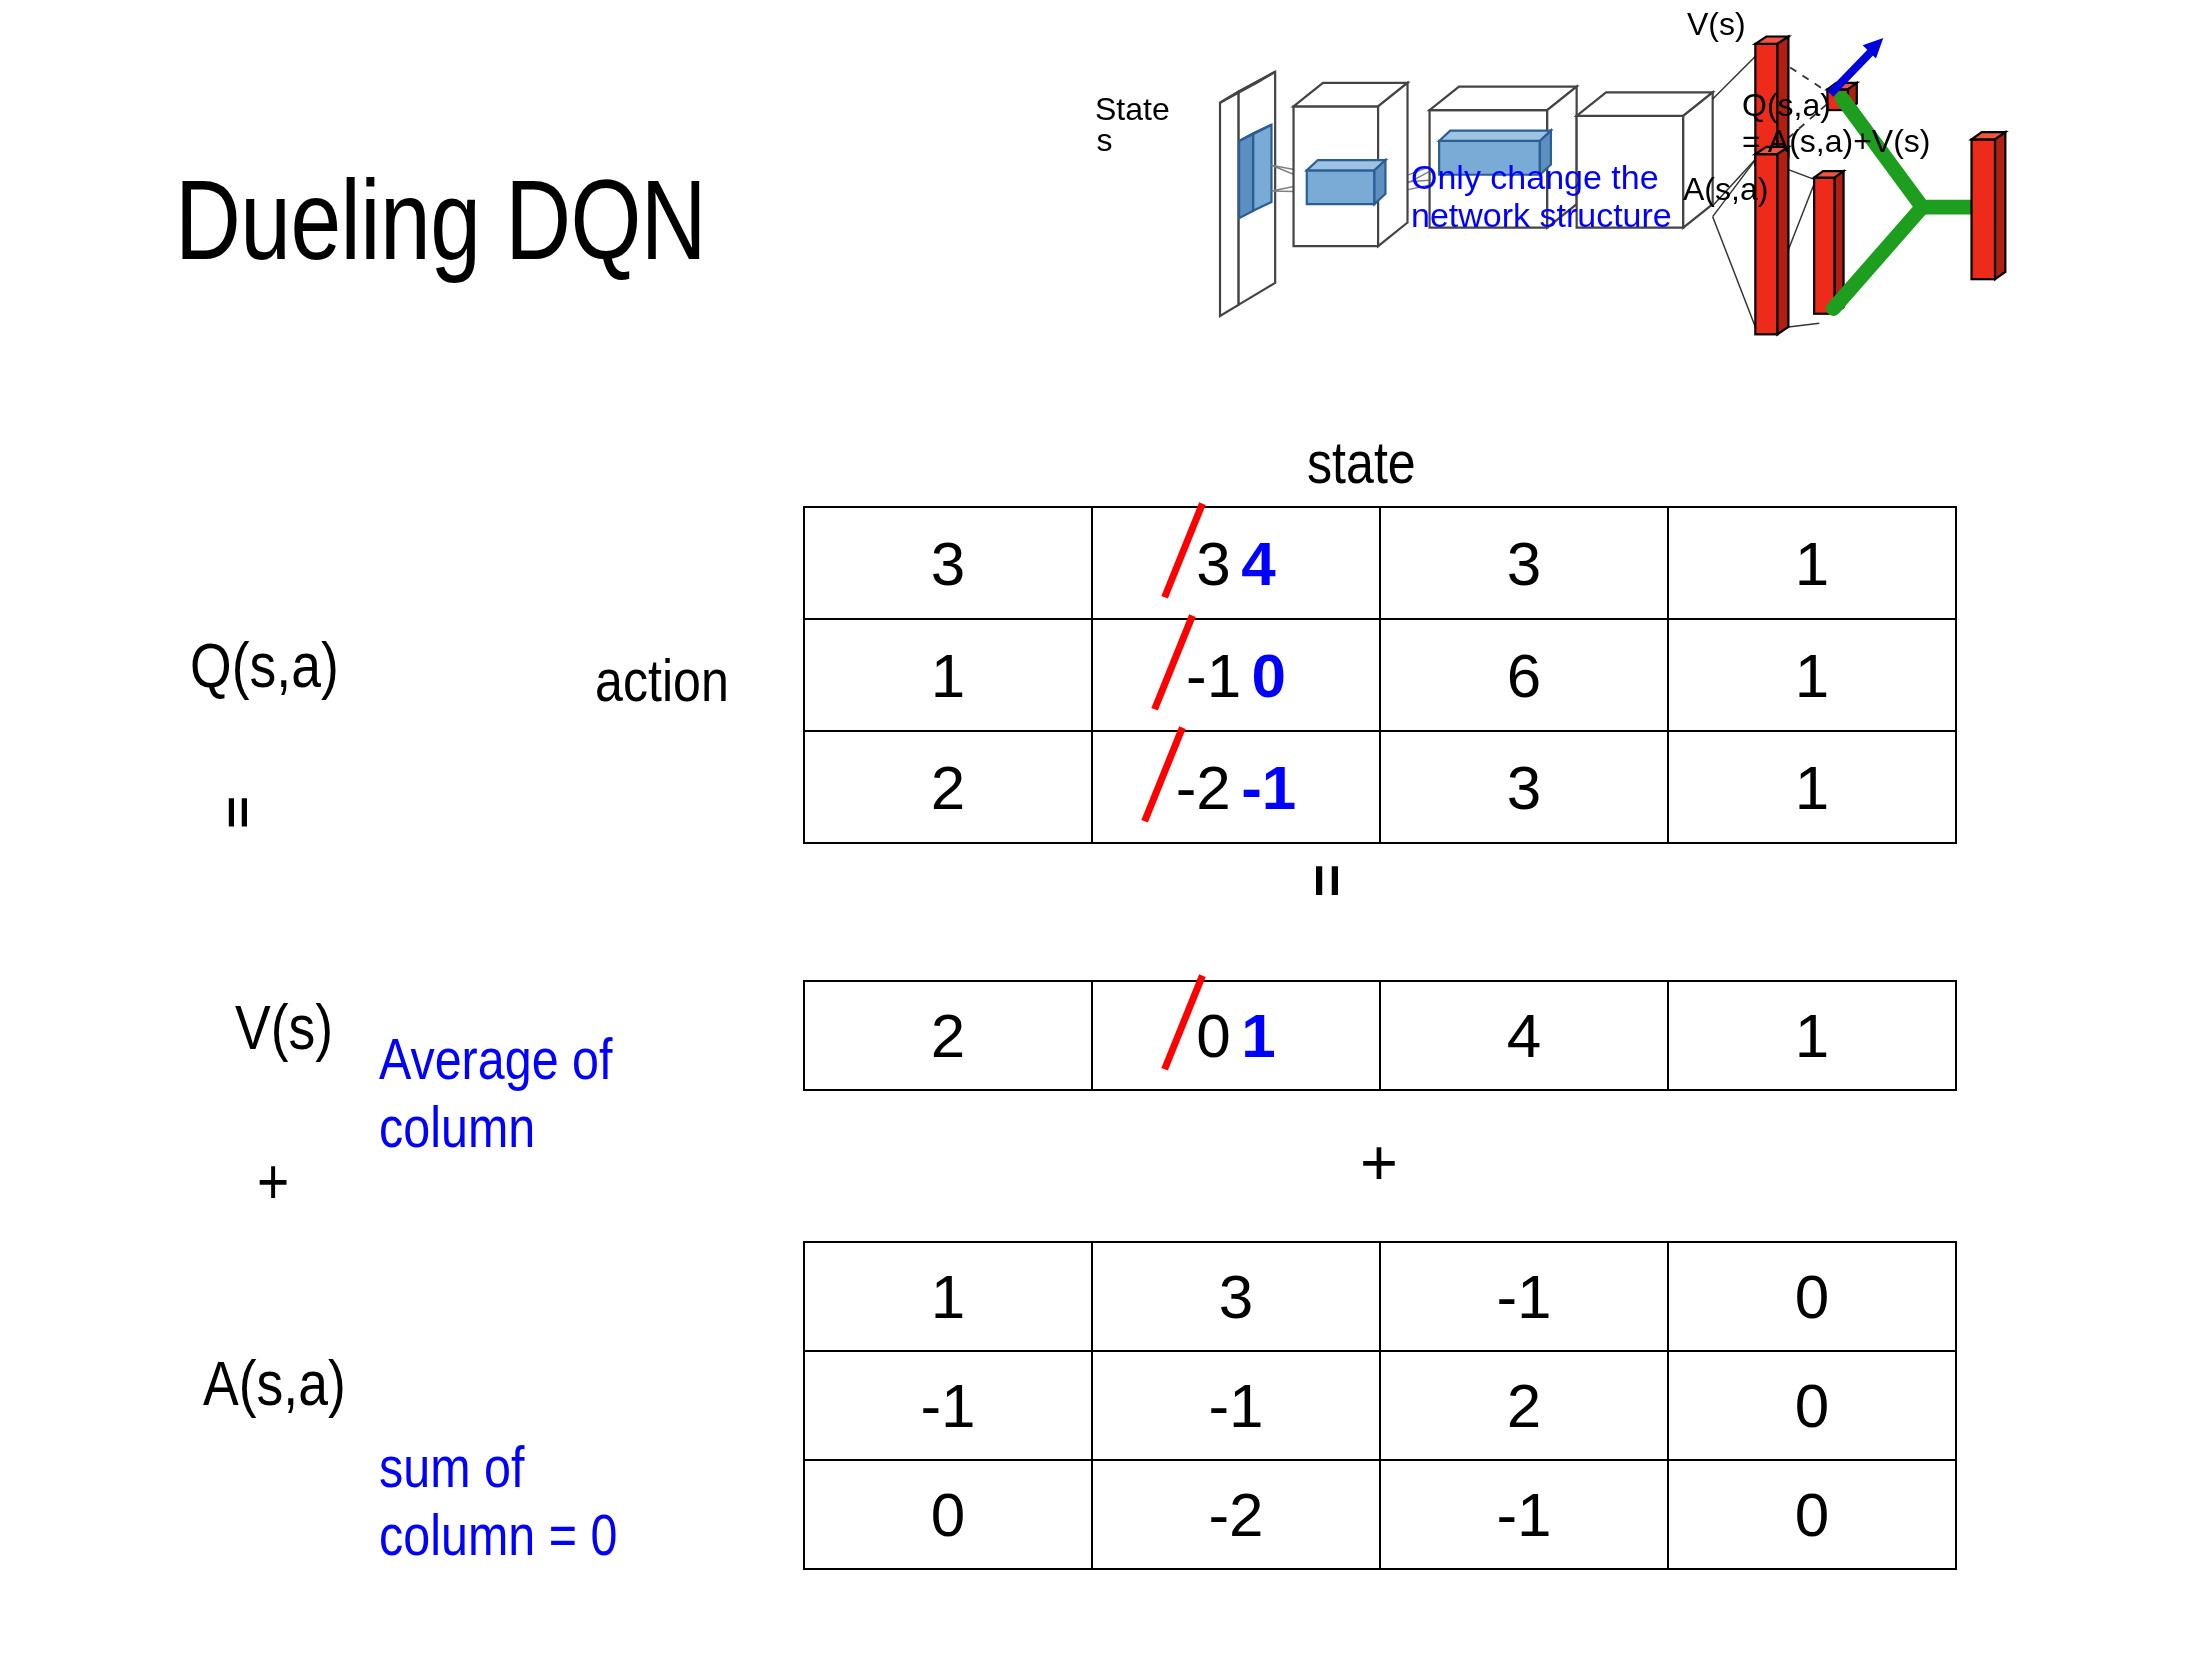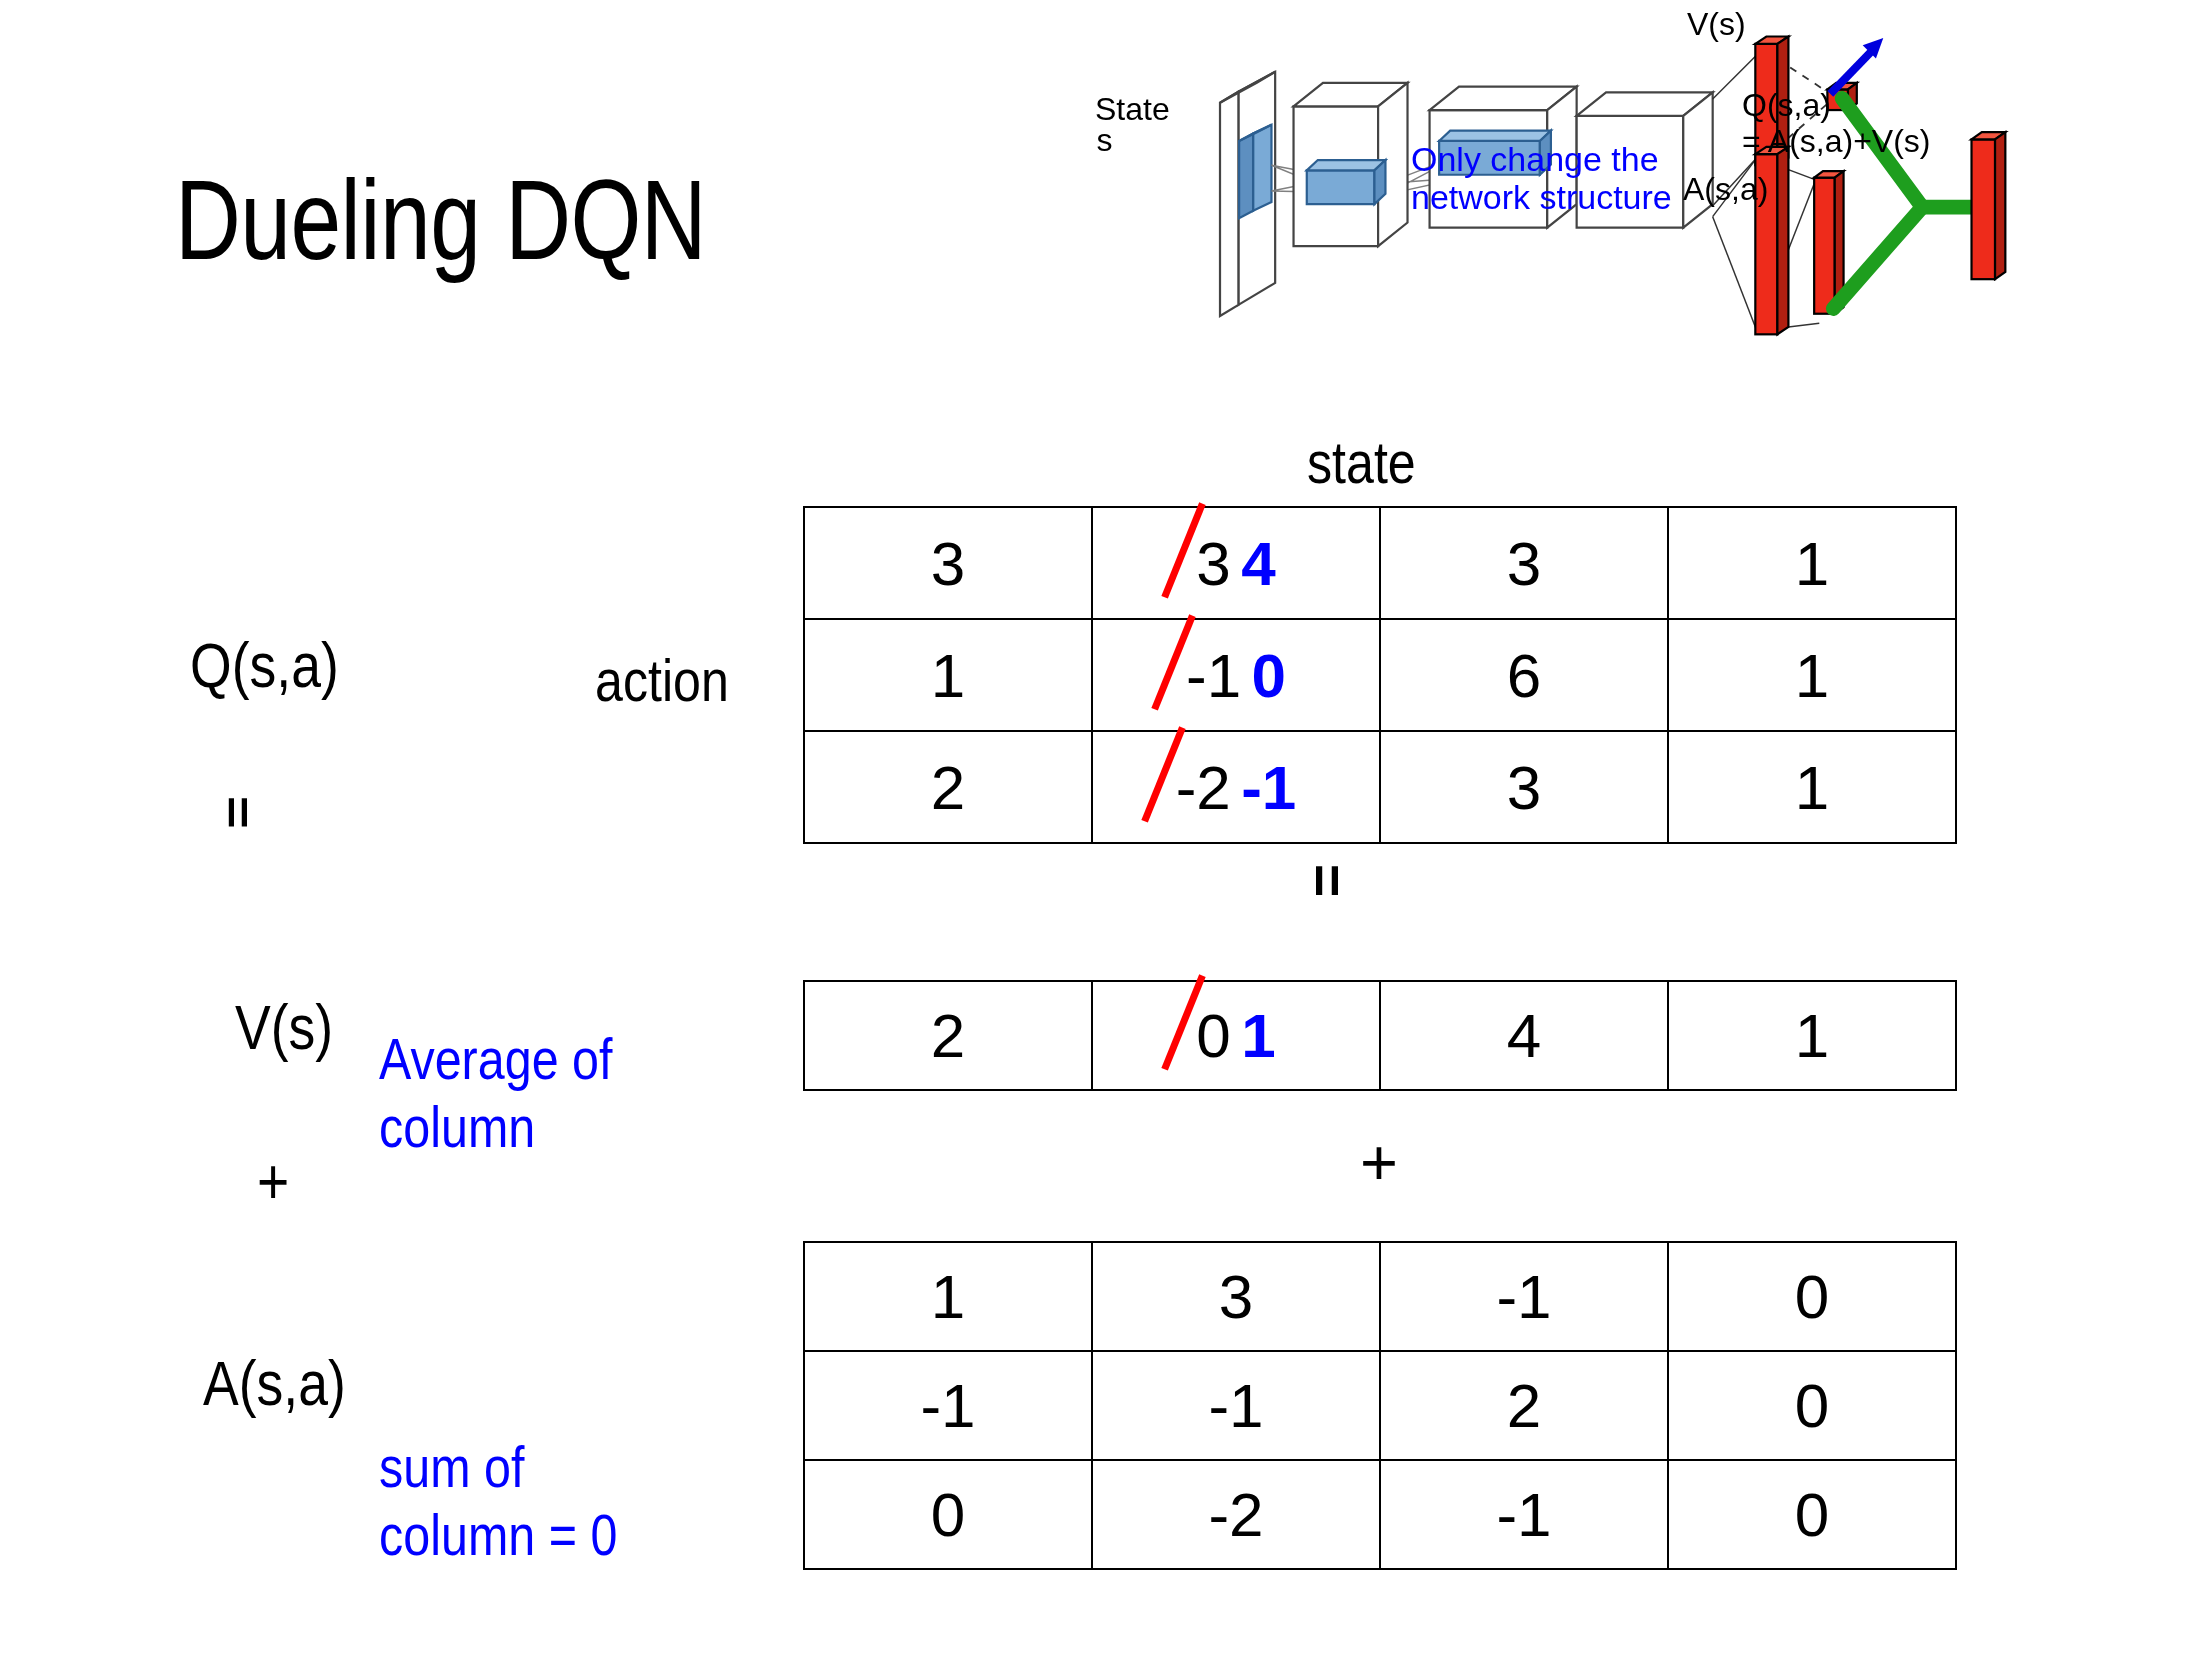--- a/index.html
+++ b/index.html
@@ -139,21 +139,21 @@
   .diag-txt {
     position: absolute;
     white-space: nowrap;
     font-size: 32px;
     color: #000000;
     line-height: 1.1;
   }
   .diag-txt.blue { color: #0000FF; font-size: 34px; }
   #d-state  { left: 0px;    top: 85px; }
   #d-s      { left: 1.5px;    top: 116px; }
-  #d-only   { left: 316px;  top: 134px; }
+  #d-only   { left: 316px;  top: 152px; }
   #d-vs     { left: 592px;  top: 0px;   }
   #d-asa    { left: 588px;  top: 165px; }
   #d-qsa    { left: 647px;  top: 81px; }
 </style>
 </head>
 <body>
 
 <div id="slide">
 
   <div id="title">Dueling DQN</div>

